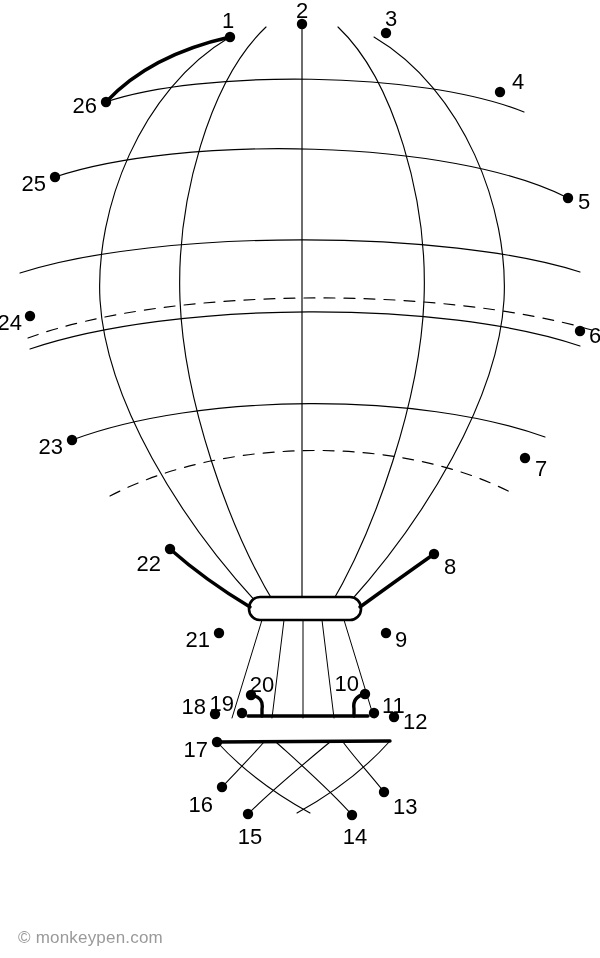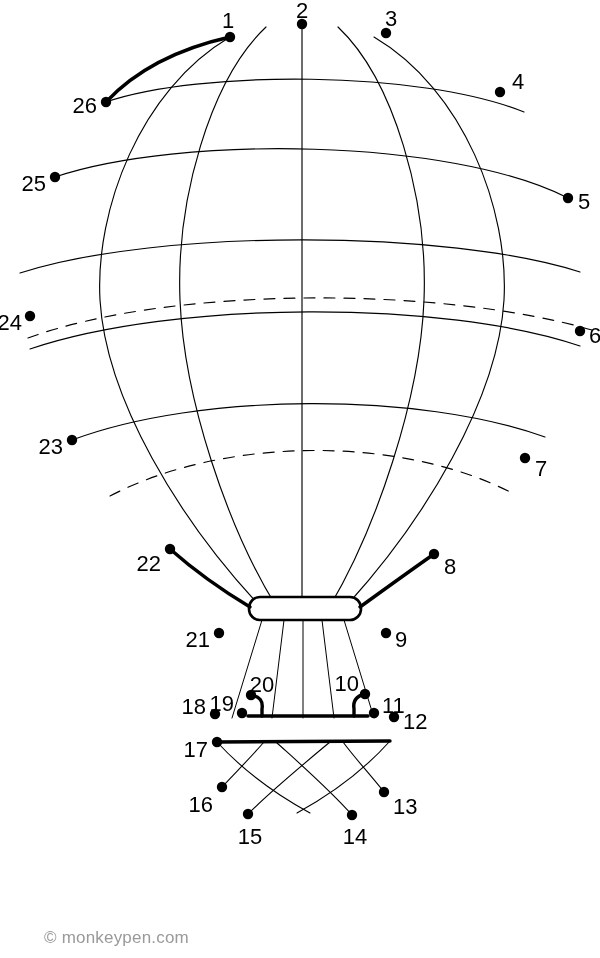--- a/index.html
+++ b/index.html
@@ -37,21 +37,20 @@
   .watermark {
     position: absolute;
     left: 18px;
     top: 928px;
     font-family: "Liberation Sans", sans-serif;
     font-size: 17px;
     color: #9a9a9a;
     letter-spacing: 0.2px;
     white-space: nowrap;
     user-select: none;
-    margin-left: 26px;
   }
 </style>
 </head>
 <body>
 
 <div id="page">
 
   <svg id="art" viewBox="0 0 600 958" xmlns="http://www.w3.org/2000/svg">
 
     <rect x="0" y="0" width="600" height="958" fill="#ffffff"></rect>

